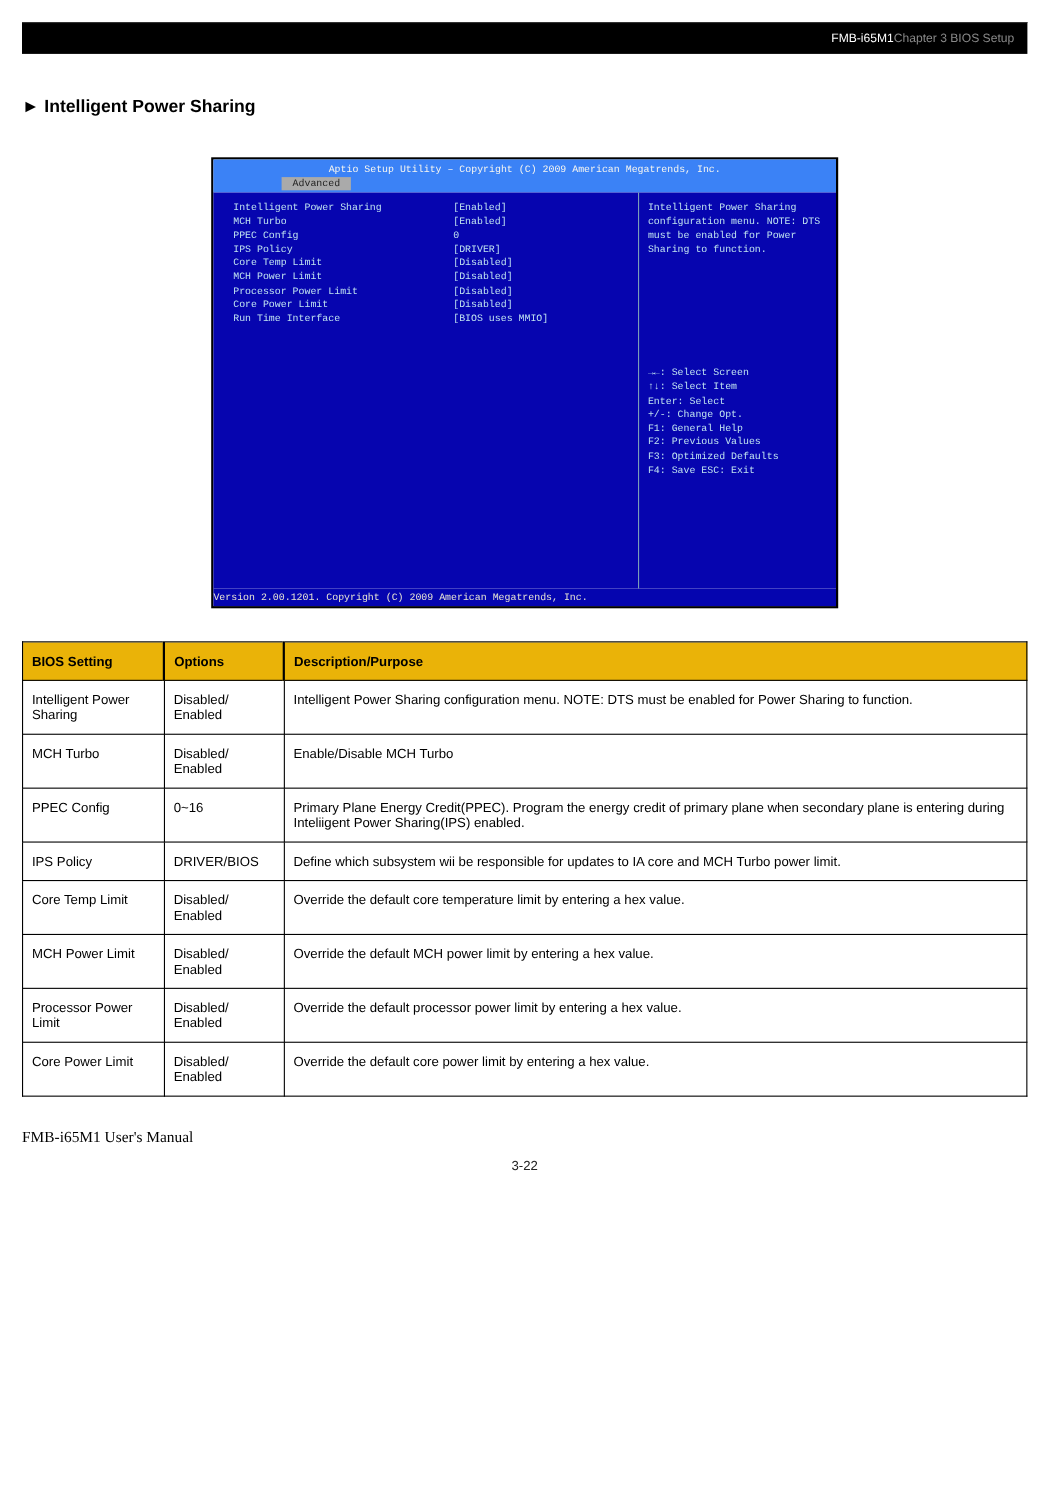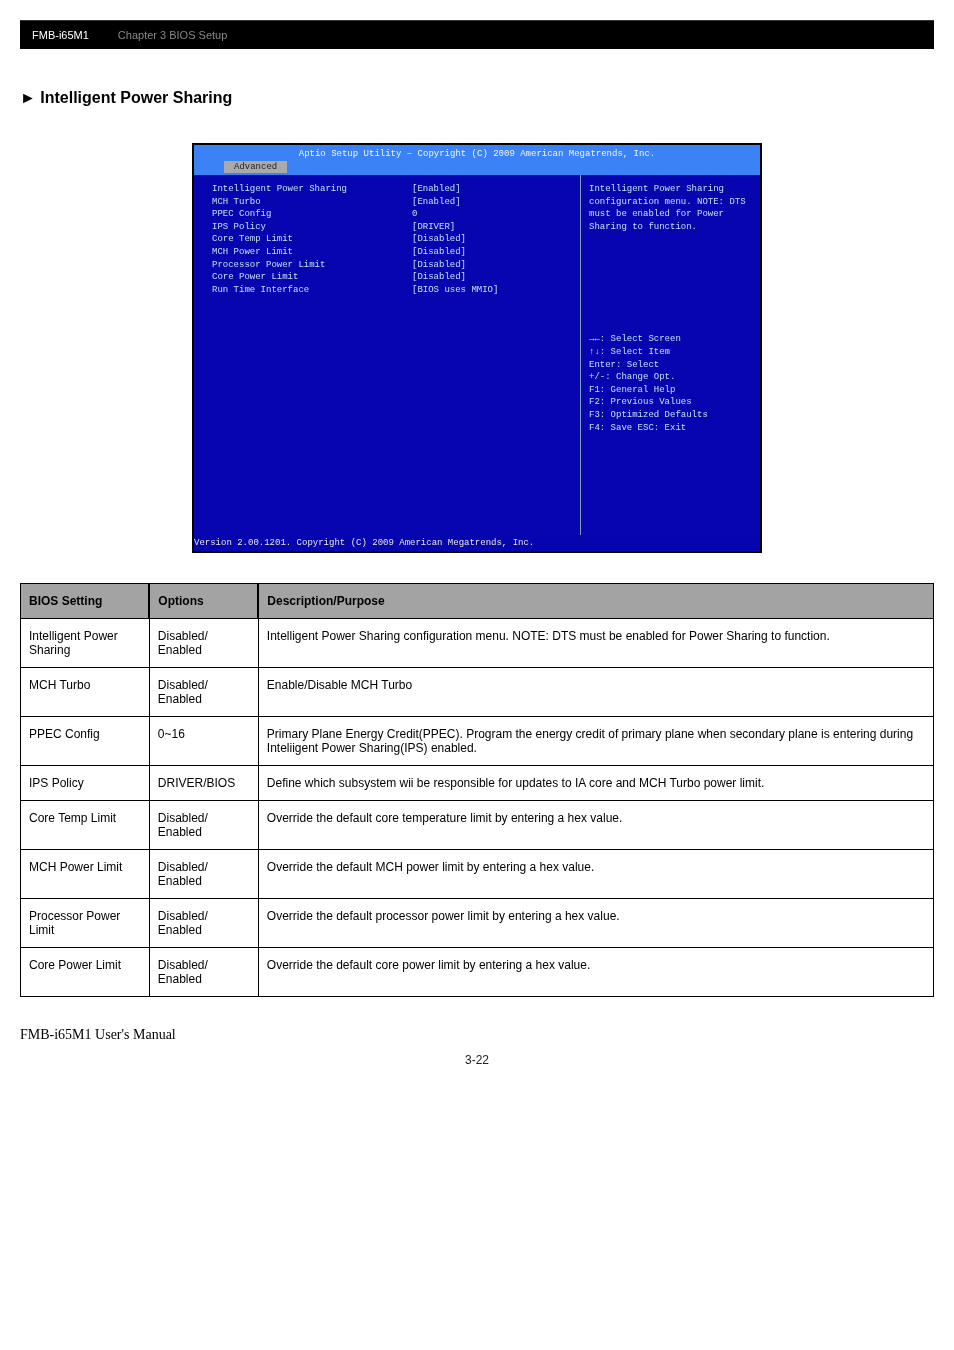--- a/index.html
+++ b/index.html
@@ -10,22 +10,21 @@
       margin: 0 auto;
       padding: 20px;
     }
     .page-header {
       background: #000;
       border-top: 1px solid #333;
       padding: 8px 12px;
       color: #fff;
       font-size: 11px;
       display: flex;
-      justify-content: flex-start;
-      gap: 29px;
+      justify-content: flex-end;
     }
     .page-header .chapter { color: #888; }
     .section-title {
       font-size: 16px;
       font-weight: bold;
       margin: 40px 0 36px 0;
     }
     .bios-screen {
       margin: 0 auto 30px auto;
       width: 570px;
@@ -39,20 +38,21 @@
       color: #f7f6f0;
       padding: 2px 0;
     }
     .bios-titlebar-top {
       text-align: center;
       padding: 2px 0;
     }
     .bios-tabs {
       display: flex;
       padding: 0 30px;
+      margin-left: 32px;
     }
     .bios-tab {
       background: #aaa;
       color: #222;
       padding: 1px 10px;
       margin-right: 4px;
     }
     .bios-body {
       display: flex;
       background: #0605af;
@@ -96,21 +96,21 @@
       margin-bottom: 30px;
       font-size: 12px;
     }
     table.settings-table th, table.settings-table td {
       border: 1px solid #000;
       padding: 10px 8px;
       text-align: left;
       vertical-align: top;
     }
     table.settings-table thead th {
-      background: #a3a3a3;
+      background: #eab308;
       font-weight: bold;
       border-right: 2px solid #000;
     }
     table.settings-table thead th:last-child { border-right: 1px solid #000; }
     table.settings-table tbody td {
       height: auto;
     }
     .breadcrumb {
       font-family: Liberation Serif, serif;
       font-size: 14px;

